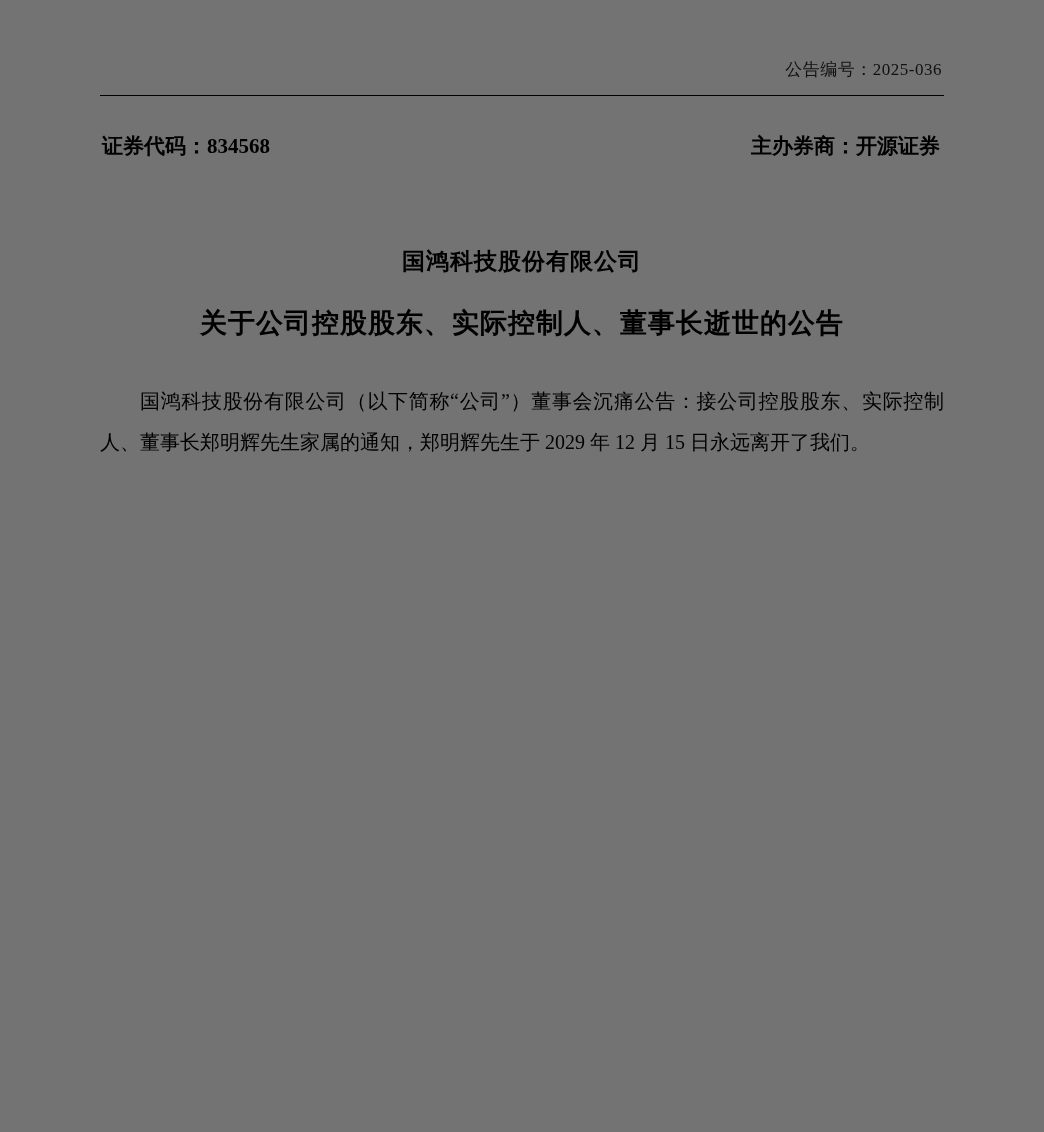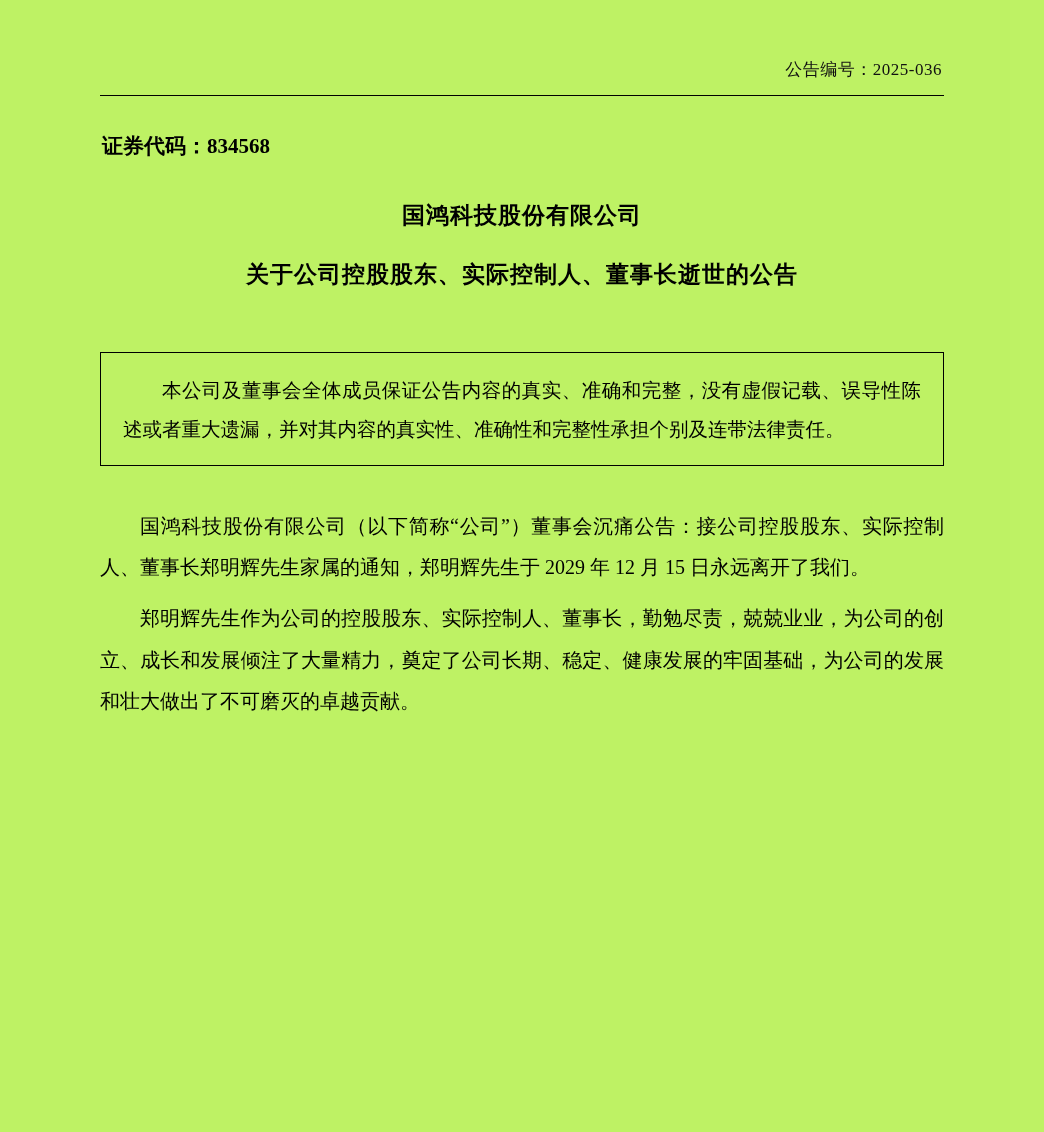--- a/index.html
+++ b/index.html
@@ -9,21 +9,21 @@
   }
   body {
     font-family: "Liberation Serif", "DejaVu Serif", serif;
     color: #000000;
   }
   .page {
     position: relative;
     width: 1044px;
     height: 1132px;
     margin: 0 auto;
-    background: #bef264;
+    background: #737373;
     box-sizing: border-box;
     overflow: hidden;
   }
   .inner {
     position: absolute;
     left: 100px;
     top: 0;
     width: 844px;
   }
 
@@ -51,30 +51,30 @@
     font-weight: 700;
     margin-top: 36px;
     padding: 0 4px 0 2px;
   }
   .code-line .seg {
     white-space: nowrap;
   }
 
   
   .title-block {
-    margin-top: 40px;
+    margin-top: 86px;
     text-align: center;
   }
   .title-1 {
     font-size: 23px;
     font-weight: 700;
     letter-spacing: 1px;
   }
   .title-2 {
-    font-size: 23px;
+    font-size: 27px;
     font-weight: 700;
     letter-spacing: 1px;
     margin-top: 28px;
   }
 
   
   .statement-box {
     margin-top: 62px;
     border: 1.4px solid #000;
     padding: 18px 22px 16px 22px;
@@ -109,30 +109,27 @@
 <body>
 
 <div class="page">
   <div class="inner">
 
     <div class="doc-header">公告编号：2025-036</div>
     <div class="header-rule"></div>
 
     <div class="code-line">
       <span class="seg">证券代码：834568</span>
+      <span class="seg">主办券商：开源证券</span>
     </div>
 
     <div class="title-block">
       <div class="title-1">国鸿科技股份有限公司</div>
       <div class="title-2">关于公司控股股东、实际控制人、董事长逝世的公告</div>
     </div>
 
-    <div class="statement-box">
-      <p>本公司及董事会全体成员保证公告内容的真实、准确和完整，没有虚假记载、误导性陈述或者重大遗漏，并对其内容的真实性、准确性和完整性承担个别及连带法律责任。</p>
-    </div>
 
     <div class="body-text">
       <p>国鸿科技股份有限公司（以下简称“公司”）董事会沉痛公告：接公司控股股东、实际控制人、董事长郑明辉先生家属的通知，郑明辉先生于 2029 年 12 月 15 日永远离开了我们。</p>
-      <p>郑明辉先生作为公司的控股股东、实际控制人、董事长，勤勉尽责，兢兢业业，为公司的创立、成长和发展倾注了大量精力，奠定了公司长期、稳定、健康发展的牢固基础，为公司的发展和壮大做出了不可磨灭的卓越贡献。</p>
     </div>
 
   </div>
 </div>
 
 </body></html>

